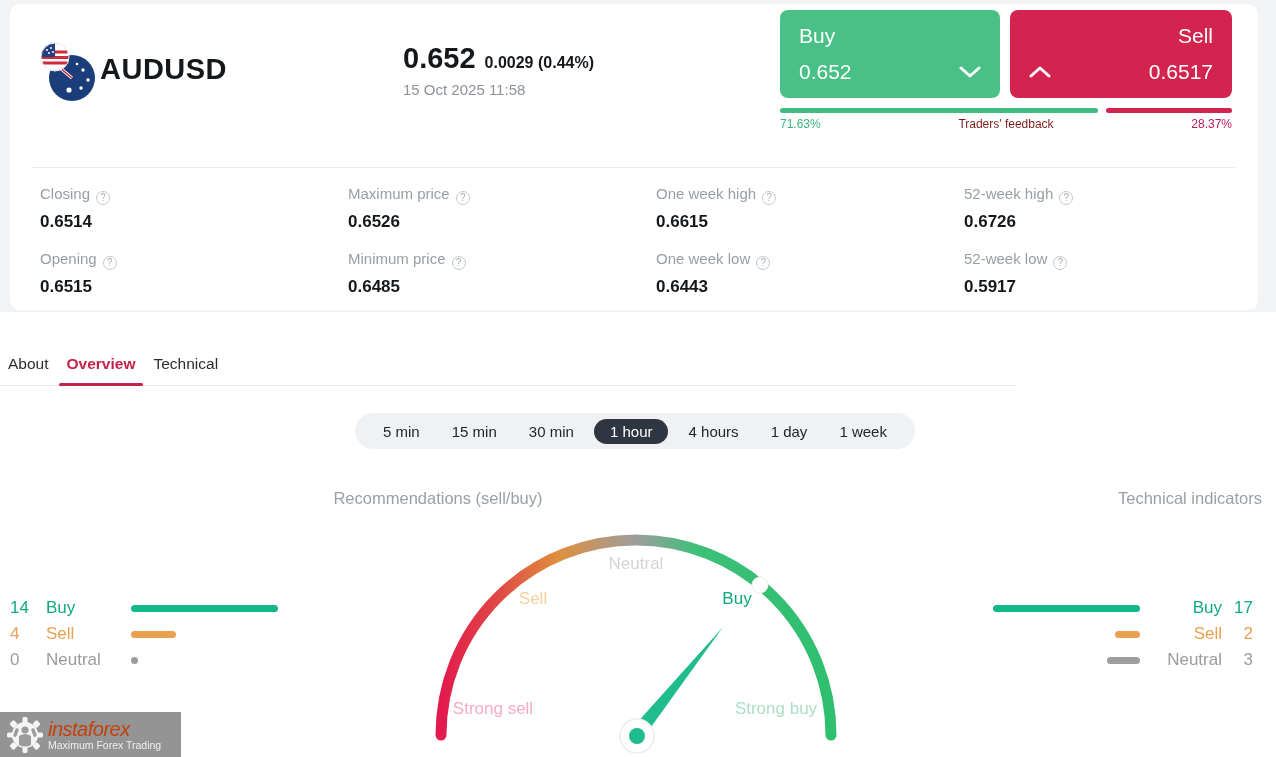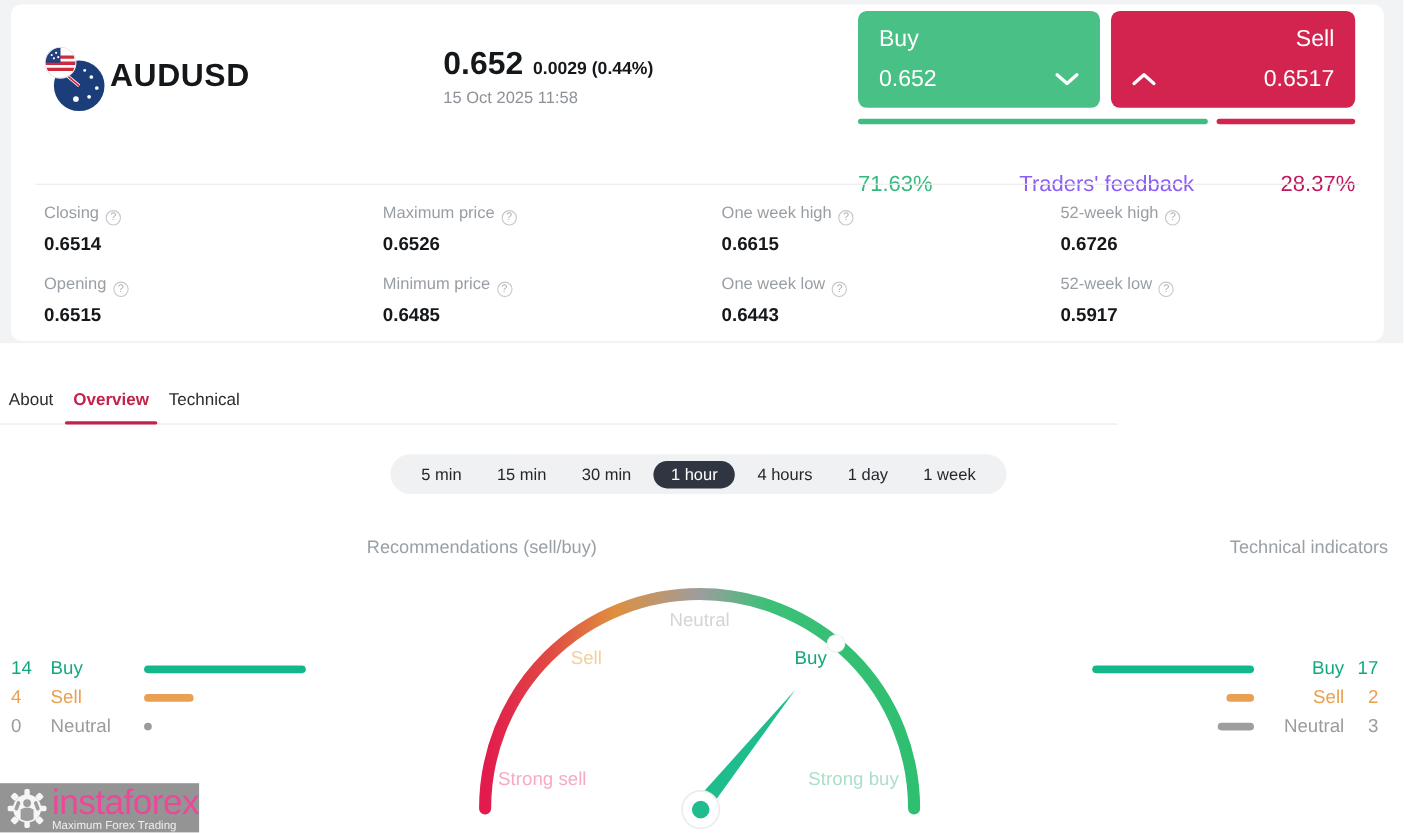--- a/index.html
+++ b/index.html
@@ -29,23 +29,23 @@
   .btn-sell .btn-label { right:19px; }
   .btn-sell .btn-price { right:19px; }
   .chev { position:absolute; bottom:20px; width:22px; height:12px; }
   .chev-down { right:19px; }
   .chev-up { left:19px; }
 
   .feedback-bars { position:absolute; left:770px; top:104px; width:452px; display:flex; gap:8px; }
   .fb-bar { height:5px; border-radius:3px; }
   .fb-buy { background:#3ebc81; }
   .fb-sell { background:#d3234f; }
-  .feedback-labels { position:absolute; left:770px; top:113px; width:452px; display:flex; align-items:baseline; font-size:20px; }
+  .feedback-labels { position:absolute; left:770px; top:113px; width:452px; display:flex; align-items:baseline; font-size:12px; }
   .fb-pct-buy { color:#35b87d; }
-  .fb-caption { flex:1; text-align:center; color:#8b5cf6;margin-top:40px; }
+  .fb-caption { flex:1; text-align:center; color:#7f1d1d; }
   .fb-pct-sell { color:#be185d; }
 
   .divider { position:absolute; left:22px; top:163px; width:1204px; height:1px; background:#ececec; }
 
   .stat-label { position:absolute; font-size:15px; color:#989ea4; white-space:nowrap; }
   .stat-value { position:absolute; font-size:17px; font-weight:700; color:#15181b; }
   .help-icon { display:inline-block; width:14px; height:14px; border:1px solid #c3c8cd; border-radius:50%; color:#aab0b5; font-size:10px; line-height:12px; text-align:center; margin-left:6px; vertical-align:-2px; }
 
   
   .tabs { position:absolute; left:0; top:345px; width:1016px; height:41px; border-bottom:1px solid #e9e9e9; display:flex; padding-left:0;text-align:center; }
@@ -78,21 +78,21 @@
   .c-green { color:#12a980; }
   .c-orange { color:#e9a051; }
   .c-gray { color:#9b9b9b; }
 
   
   .gauge { position:absolute; left:420px; top:520px; width:440px; height:237px; }
 
   
   .watermark { position:absolute; left:0; top:712px; width:181px; height:45px; background:rgba(124,124,124,0.82); display:flex; align-items:center; padding-left:6px; }
   .wm-text { margin-left:4px; line-height:1; }
-  .wm-name { font-size:32px; color:#ec4899; letter-spacing:-0.5px; }
+  .wm-name { font-size:20px; color:#c2410c; letter-spacing:-0.5px;font-style:italic; }
   .wm-tag { font-size:10.5px; color:#eeeeee; margin-top:1px; }
 </style>
 </head>
 <body>
 
 <div class="page">
 
   <div class="top-region">
     <div class="card">
 

